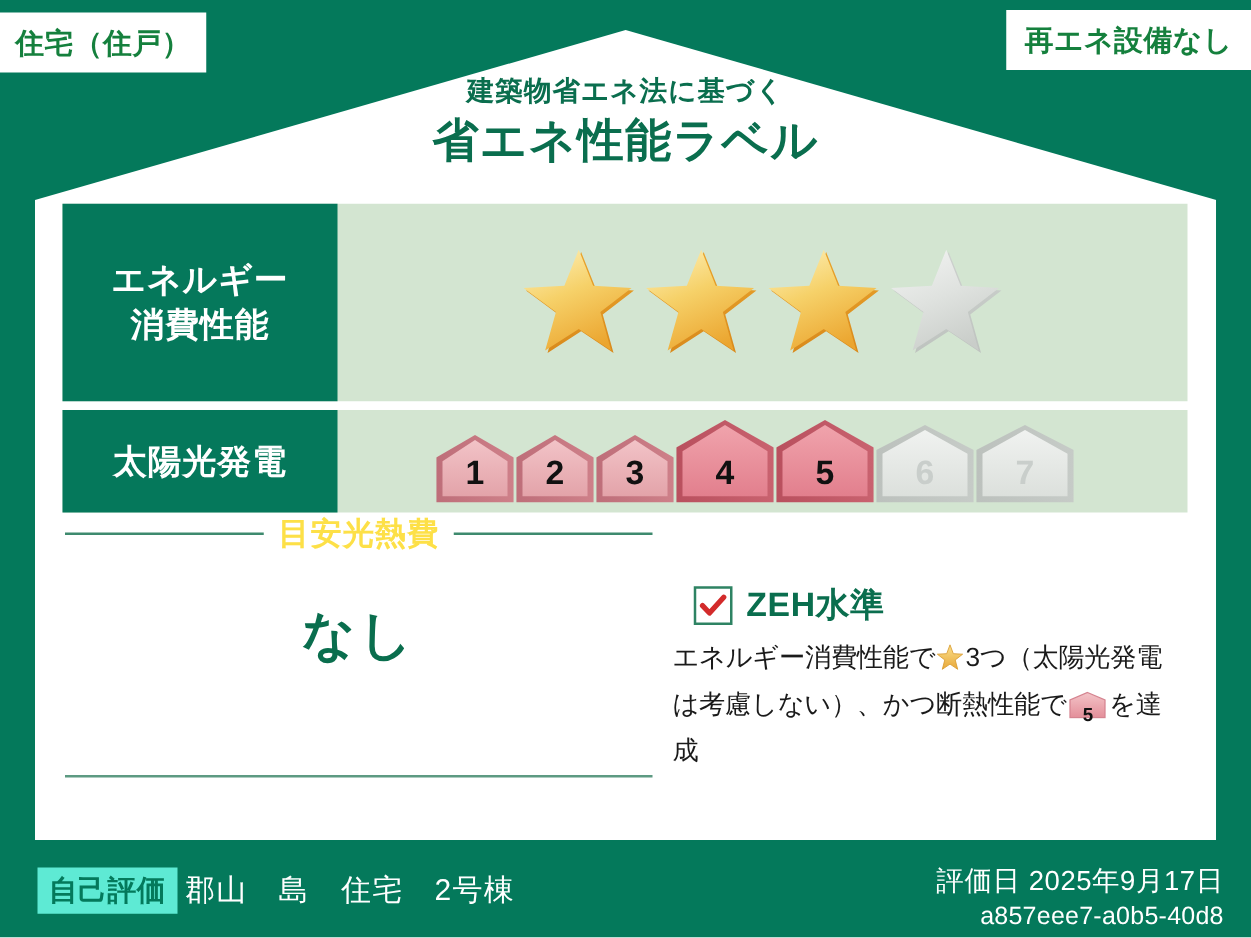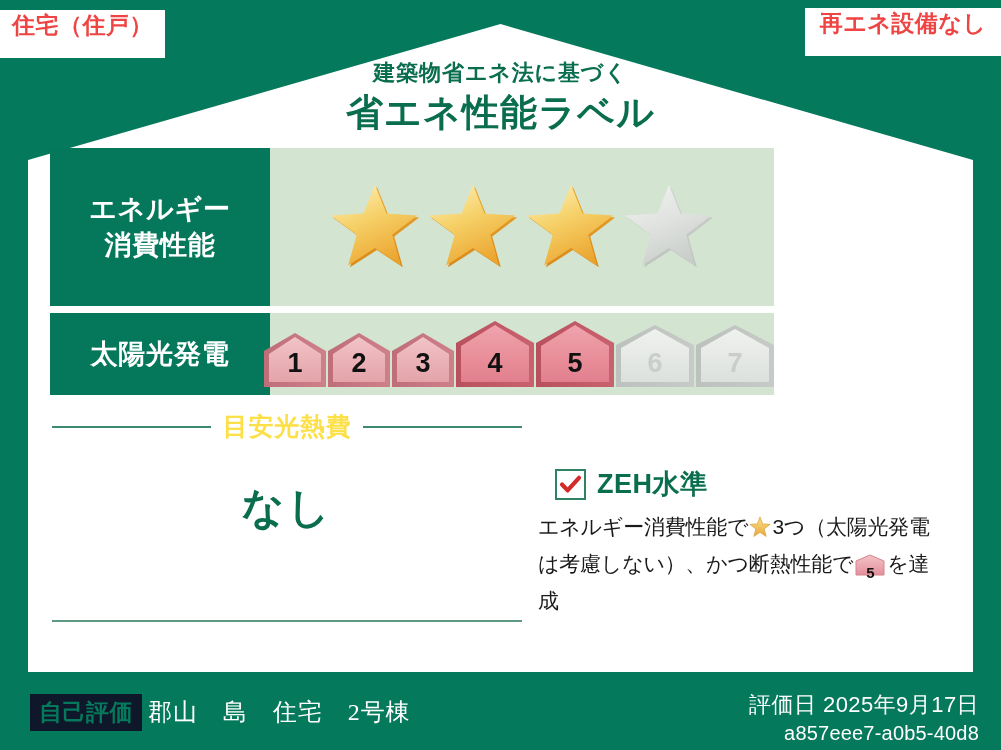--- a/index.html
+++ b/index.html
@@ -9,23 +9,23 @@
     position:relative;
     width:1001px;height:750px;
     background:#04795B;
     overflow:hidden;
   }
 
   
   .tag{
     position:absolute;
     background:#ffffff;
-    color:#ef4444;
+    color:#15803d;
     font-weight:bold;
-    display:flex;align-items:flex-start;justify-content:center;
+    display:flex;align-items:center;justify-content:center;
     letter-spacing:0.02em;
     box-sizing:border-box;
   }
   .tag-left{left:0;top:10px;width:165px;height:48px;font-size:23px;}
   .tag-right{right:0;top:8px;width:196px;height:48px;font-size:23px;}
 
   
   .house-body{
     position:absolute;
     left:28px;top:24px;
@@ -37,23 +37,24 @@
   
   .title-wrap{
     position:absolute;left:0;right:0;top:60px;
     text-align:center;color:#0A6E4E;
   }
   .title-sub{font-size:22px;font-weight:bold;letter-spacing:0.04em;line-height:1.2;}
   .title-main{font-size:37px;font-weight:bold;letter-spacing:0.03em;line-height:1.25;margin-top:4px;}
 
   
   .row{
-    position:absolute;left:50px;width:724px;
+    position:absolute;left:50px;width:900px;
     display:flex;align-items:stretch;
     background:#D3E5D1;
+    margin-top:15px;
   }
   .row-energy{top:148px;height:158px;}
   .row-insul{top:313px;height:82px;}
 
   .row-label{
     width:220px;flex:0 0 220px;
     background:#05785B;
     color:#ffffff;
     font-weight:bold;
     display:flex;flex-direction:column;
@@ -130,27 +131,27 @@
     font-size:15px;font-weight:bold;color:#111;
   }
 
   
   .footer{
     position:absolute;left:0;right:0;bottom:0;height:78px;
     color:#ffffff;
   }
   .self-eval{
     position:absolute;left:30px;top:22px;
-    background:#0f172a;color:#04795B;
+    background:#5eead4;color:#04795B;
     font-size:23px;font-weight:bold;
     padding:3px 9px;letter-spacing:0.02em;
   }
   .bldg-name{
     position:absolute;left:148px;top:24px;
-    font-size:24px;letter-spacing:0.04em;white-space:pre;font-family:Liberation Serif, serif;
+    font-size:24px;letter-spacing:0.04em;white-space:pre;
   }
   .eval-date{
     position:absolute;right:22px;top:18px;
     font-size:22px;letter-spacing:0.02em;
   }
   .eval-id{
     position:absolute;right:22px;top:50px;
     font-size:20px;letter-spacing:0.01em;
   }
 </style>

